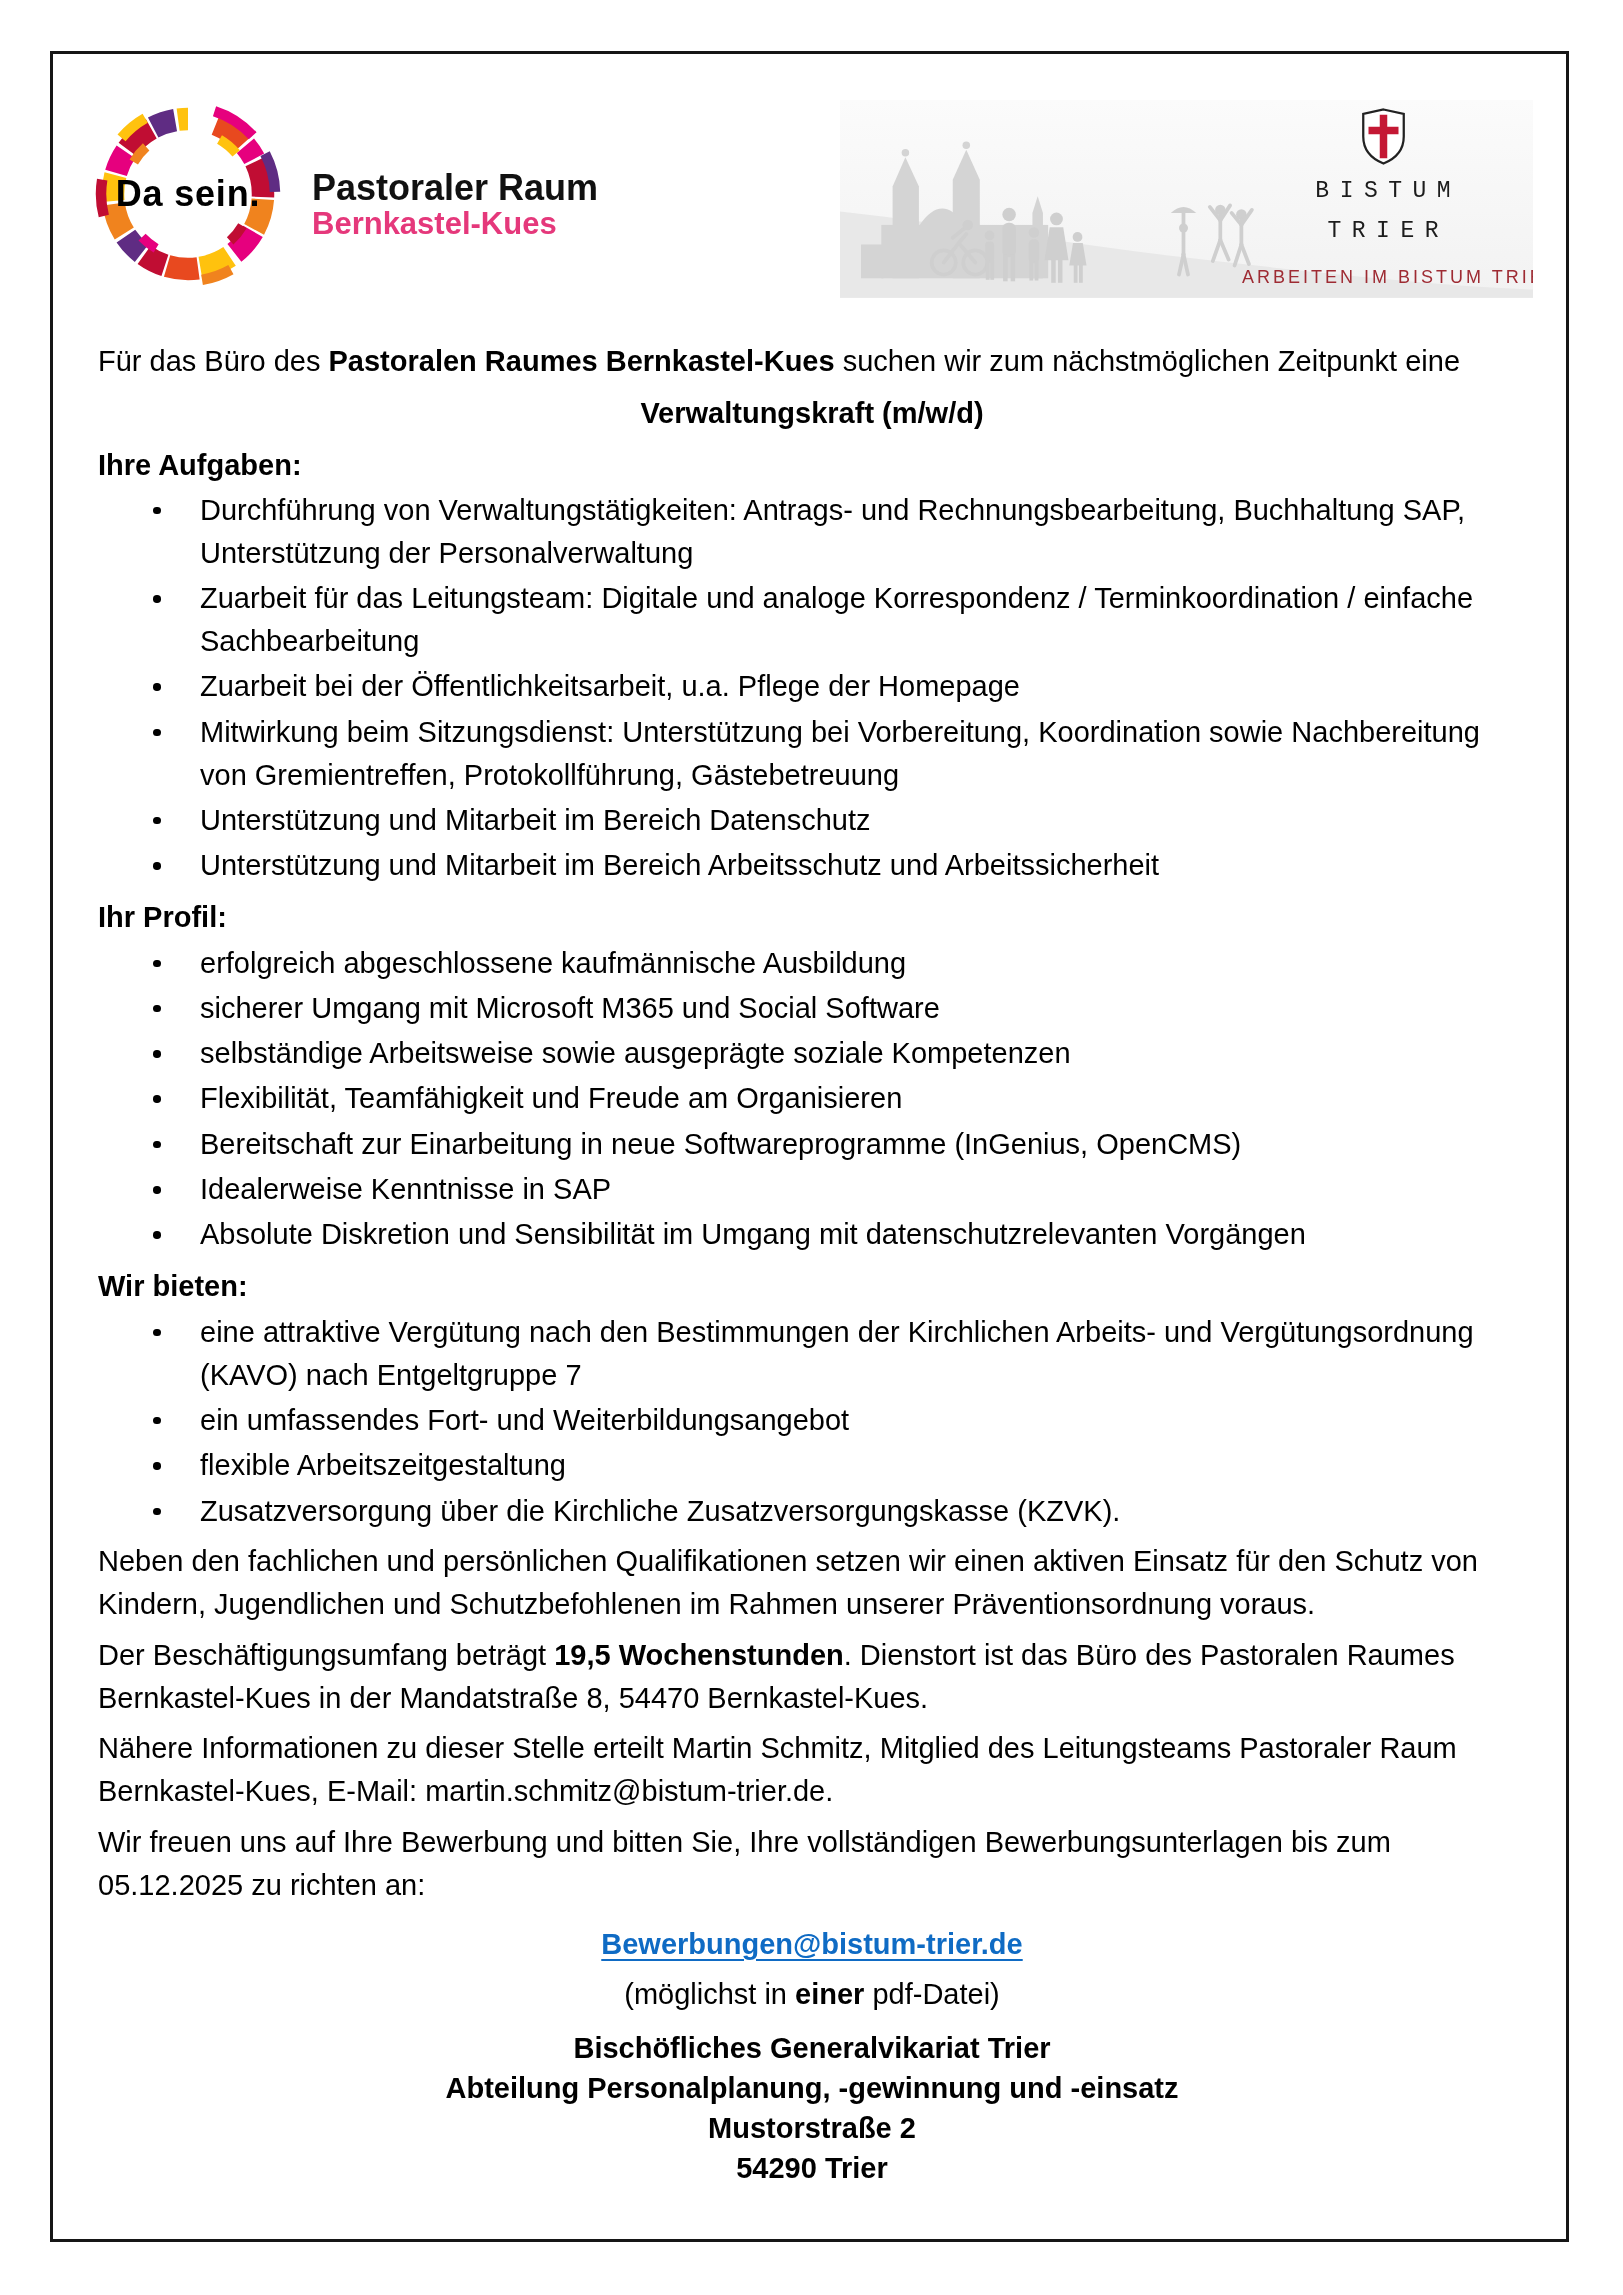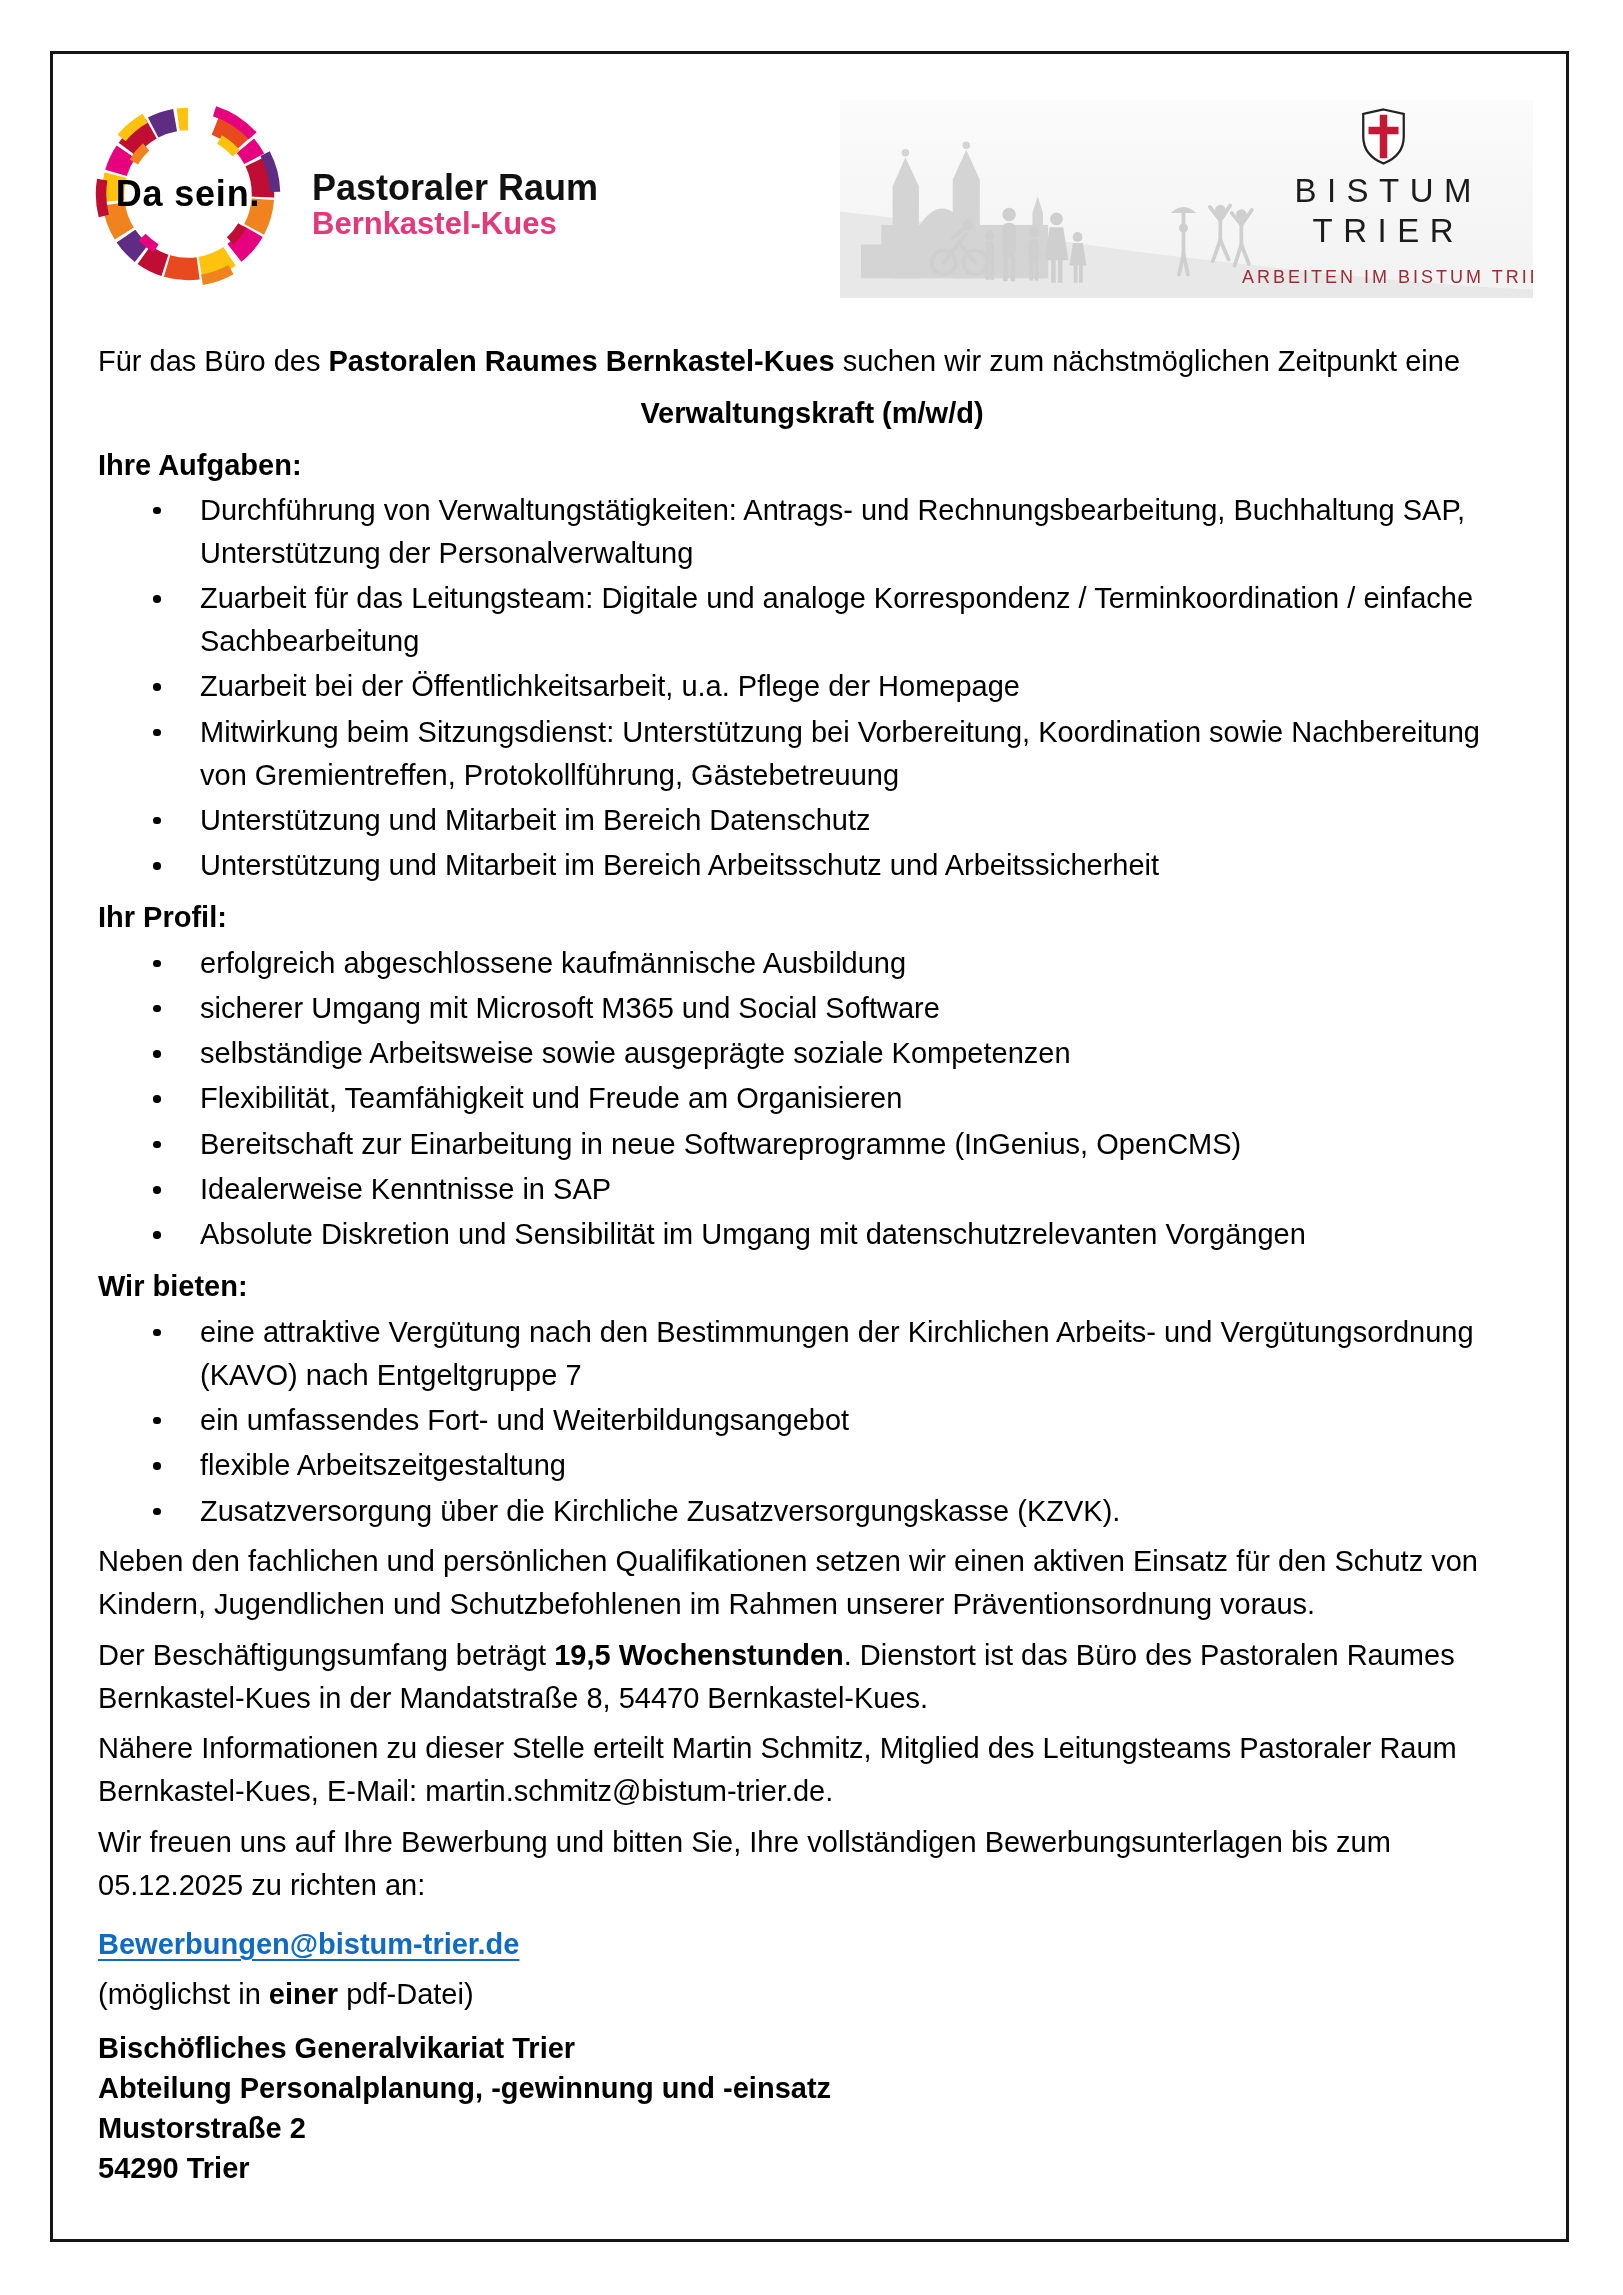--- a/index.html
+++ b/index.html
@@ -27,21 +27,21 @@
   .banner{
     position:absolute;left:840px;top:100px;width:693px;height:198px;
     background:linear-gradient(#fbfbfb,#f2f2f2);overflow:hidden;
   }
   .banner svg.sil{position:absolute;left:0;top:0;}
   .bistum-block{
     position:absolute;left:402px;top:7.5px;width:282px;text-align:center;
   }
   .bistum-block .shield{display:block;margin:0 auto 6px auto;}
   .bistum-name{
-    font-family:Liberation Sans, sans-serif;font-size:33px;line-height:40px;
+    font-family:Liberation Mono, monospace;font-size:23px;line-height:40px;
     letter-spacing:10.5px;color:#1c1c1c;text-indent:10.5px;
   }
   .bistum-tagline{
     margin-top:16.5px;font-size:18px;letter-spacing:3px;color:#9E2B33;
     font-family:"Liberation Sans",sans-serif;white-space:nowrap;
   }
   
   .content{
     position:absolute;left:98px;top:332px;width:1428px;
     font-size:29px;line-height:43px;
@@ -49,21 +49,21 @@
   .content p{margin:7.5px 0;}
   .h{font-weight:bold;margin:9px 0 1.5px 0;}
   .title{text-align:center;font-weight:bold;margin:9px 0;}
   b{font-weight:bold;}
   ul{list-style:none;margin:1.5px 0;padding:0 0 0 102px;}
   li{position:relative;margin:2.3px 0;}
   li::before{
     content:"";position:absolute;left:-47px;top:18px;width:7.5px;height:7.5px;
     border-radius:50%;background:#000;
   }
-  .center{}
+  .center{text-align:center;}
   .email-line{margin-top:16.5px;}
   .email{
     color:#0F6BC4;font-weight:bold;text-decoration:underline;
     text-decoration-thickness:2.3px;text-underline-offset:5.3px;cursor:pointer;
   }
   .pdf-note{margin-top:7px;}
   .address{font-weight:bold;line-height:40px;margin-top:12px;}
 </style>
 </head>
 <body>

